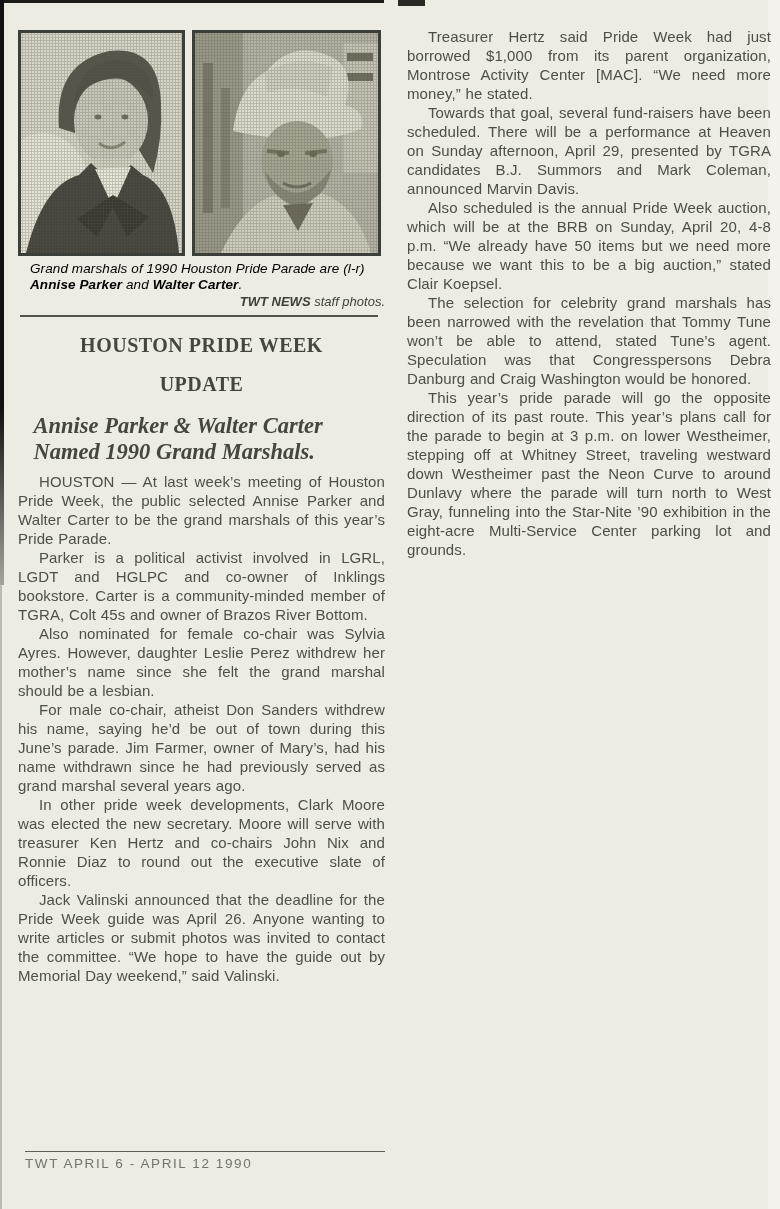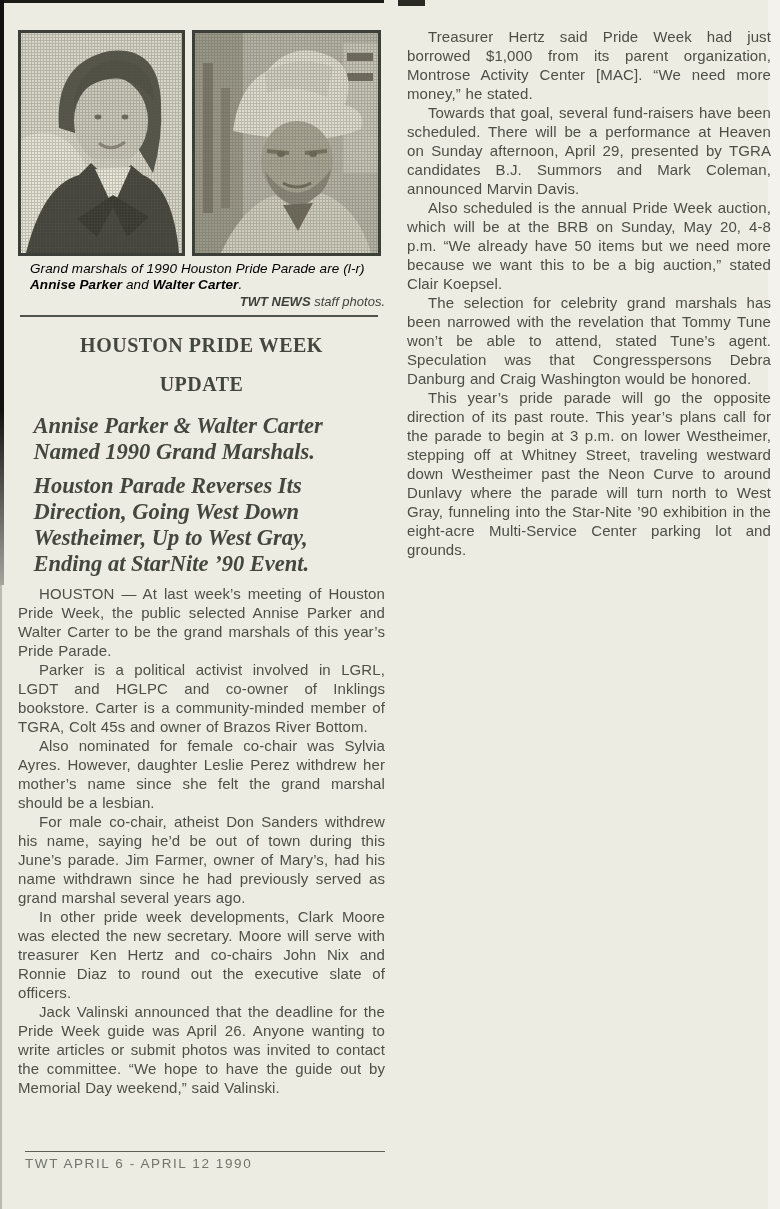--- a/index.html
+++ b/index.html
@@ -130,37 +130,36 @@
 
   <p class="caption"><span>Grand marshals of 1990 Houston Pride Parade are (l-r) </span><b>Annise Parker</b><span> and </span><b>Walter Carter</b><span>.</span></p>
 
   <p class="credit"><b>TWT NEWS</b><span> staff photos.</span></p>
 
   <hr class="headline-rule">
 
   <h1 class="headline">HOUSTON PRIDE WEEK UPDATE</h1>
 
   <h2 class="subhead">Annise Parker &amp; Walter Carter Named 1990 Grand Marshals.</h2>
-  <h2 class="subhead">Houston Parade Reverses Its Direction, Going West Down Westheimer, Up to West Gray, Ending at StarNite ’90 Event.</h2>
 
   <div class="body-text">
     <p class="bp">HOUSTON — At last week’s meeting of Houston Pride Week, the public selected Annise Parker and Walter Carter to be the grand marshals of this year’s Pride Parade.</p>
     <p class="bp">Parker is a political activist involved in LGRL, LGDT and HGLPC and co-owner of Inklings bookstore. Carter is a community-minded member of TGRA, Colt 45s and owner of Brazos River Bottom.</p>
     <p class="bp">Also nominated for female co-chair was Sylvia Ayres. However, daughter Leslie Perez withdrew her mother’s name since she felt the grand marshal should be a lesbian.</p>
     <p class="bp">For male co-chair, atheist Don Sanders withdrew his name, saying he’d be out of town during this June’s parade. Jim Farmer, owner of Mary’s, had his name withdrawn since he had previously served as grand marshal several years ago.</p>
     <p class="bp">In other pride week developments, Clark Moore was elected the new secretary. Moore will serve with treasurer Ken Hertz and co-chairs John Nix and Ronnie Diaz to round out the executive slate of officers.</p>
     <p class="bp">Jack Valinski announced that the deadline for the Pride Week guide was April 26. Anyone wanting to write articles or submit photos was invited to contact the committee. “We hope to have the guide out by Memorial Day weekend,” said Valinski.</p>
   </div>
 </div>
 
 <div class="col-right">
   <div class="body-text">
     <p class="bp">Treasurer Hertz said Pride Week had just borrowed $1,000 from its parent organization, Montrose Activity Center [MAC]. “We need more money,” he stated.</p>
     <p class="bp">Towards that goal, several fund-raisers have been scheduled. There will be a performance at Heaven on Sunday afternoon, April 29, presented by TGRA candidates B.J. Summors and Mark Coleman, announced Marvin Davis.</p>
-    <p class="bp">Also scheduled is the annual Pride Week auction, which will be at the BRB on Sunday, May 20, 4-8 p.m. “We already have 50 items but we need more because we want this to be a big auction,” stated Clair Koepsel.</p>
+    <p class="bp">Also scheduled is the annual Pride Week auction, which will be at the BRB on Sunday, April 20, 4-8 p.m. “We already have 50 items but we need more because we want this to be a big auction,” stated Clair Koepsel.</p>
     <p class="bp">The selection for celebrity grand marshals has been narrowed with the revelation that Tommy Tune won’t be able to attend, stated Tune’s agent. Speculation was that Congresspersons Debra Danburg and Craig Washington would be honored.</p>
     <p class="bp">This year’s pride parade will go the opposite direction of its past route. This year’s plans call for the parade to begin at 3 p.m. on lower Westheimer, stepping off at Whitney Street, traveling westward down Westheimer past the Neon Curve to around Dunlavy where the parade will turn north to West Gray, funneling into the Star-Nite ’90 exhibition in the eight-acre Multi-Service Center parking lot and grounds.</p>
   </div>
 </div>
 
 <div class="footer">
   <hr class="footer-rule">
   <div class="footer-text">TWT APRIL 6 - APRIL 12 1990</div>
 </div>
 

